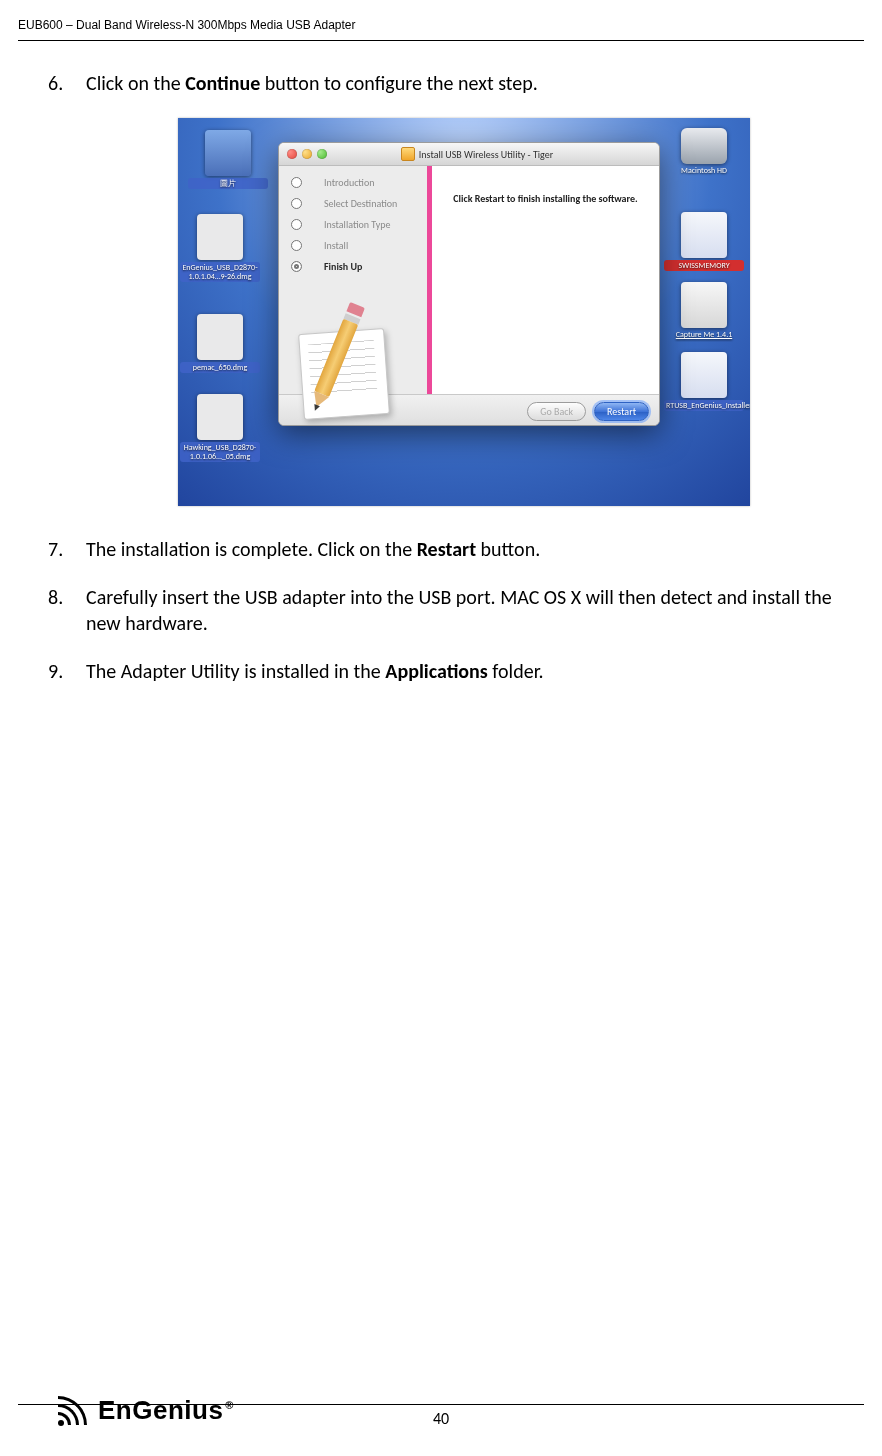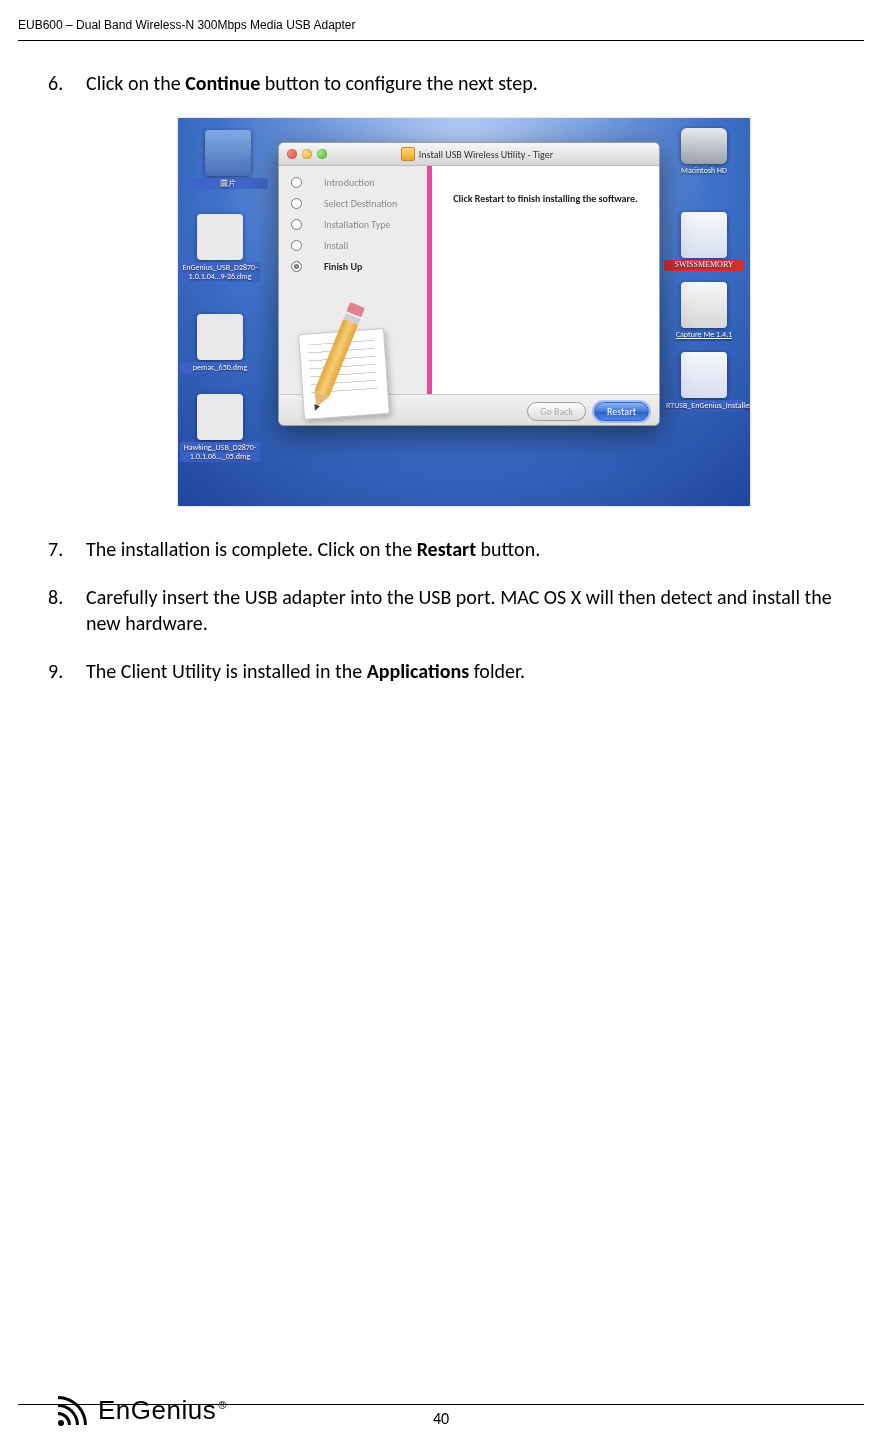--- a/index.html
+++ b/index.html
@@ -82,21 +82,21 @@
   .desk-icon .hd { width:46px;height:36px;margin:0 auto 2px; border-radius:6px; background:linear-gradient(#e8eaee,#9aa3ad); box-shadow:0 1px 4px rgba(0,0,0,.5);}
   .desk-icon .caption{ display:block; white-space:normal; line-height:1.1;}
   .desk-icon .caption.sel{ background:rgba(63,99,200,.85); border-radius:3px; padding:1px 2px;}
 
   .di-l1 { left:10px; top:12px; }
   .di-l2 { left:2px; top:96px; }
   .di-l3 { left:2px; top:196px; }
   .di-l4 { left:2px; top:276px; }
 
   .di-r1 { right:6px; top:10px; }
-  .di-r2 { right:6px; top:94px;font-family:Liberation Serif, serif; }
+  .di-r2 { right:6px; top:94px; }
   .di-r3 { right:6px; top:164px;text-decoration:underline; }
   .di-r4 { right:6px; top:234px; }
 
   .installer {
     position: absolute;
     left: 100px;
     top: 24px;
     width: 380px;
     height: 282px;
     background: #ececec;
@@ -191,21 +191,21 @@
     gap:6px;
   }
   .logo-mark{
     width:34px;height:30px;position:relative;
   }
   .arc{ position:absolute; border:3px solid #000; border-bottom:none; border-left:none; border-radius:0 40px 0 0;}
   .arc.a1{ width:26px;height:26px; left:0; top:0;}
   .arc.a2{ width:18px;height:18px; left:0; top:8px;}
   .arc.a3{ width:10px;height:10px; left:0; top:16px;}
   .logo-dot{ position:absolute; left:0; top:24px; width:6px;height:6px;background:#000;border-radius:50%;}
-  .logo-text{ font-family: "Trebuchet MS", Arial, sans-serif; font-weight:normal; font-size:26px; letter-spacing:0.5px;}
+  .logo-text{ font-family: "Trebuchet MS", Arial, sans-serif; font-weight:bold; font-size:26px; letter-spacing:0.5px;}
   .logo-r{ font-size:11px; vertical-align:super; margin-left:2px;}
 </style>
 </head>
 <body>
 
 <div class="page">
 
   <div class="header">
     <span>EUB600 – Dual Band Wireless-N 300Mbps Media USB Adapter</span>
   </div>
@@ -321,21 +321,21 @@
     </div>
 
     <div class="list-item">
       <div class="list-num">8.</div>
       <div class="list-text">Carefully insert the USB adapter into the USB port. MAC OS X will then detect and install the new hardware.</div>
     </div>
 
     <div class="list-item">
       <div class="list-num">9.</div>
       <div class="list-text">
-        <span>The Client Utility is installed in the </span><b>Applications</b><span> folder.</span>
+        <span>The Adapter Utility is installed in the </span><b>Applications</b><span> folder.</span>
       </div>
     </div>
 
   </div>
 
   <div class="footer">
     <div class="footer-rule"></div>
     <div class="footer-row">
       <span>40</span>
     </div>

